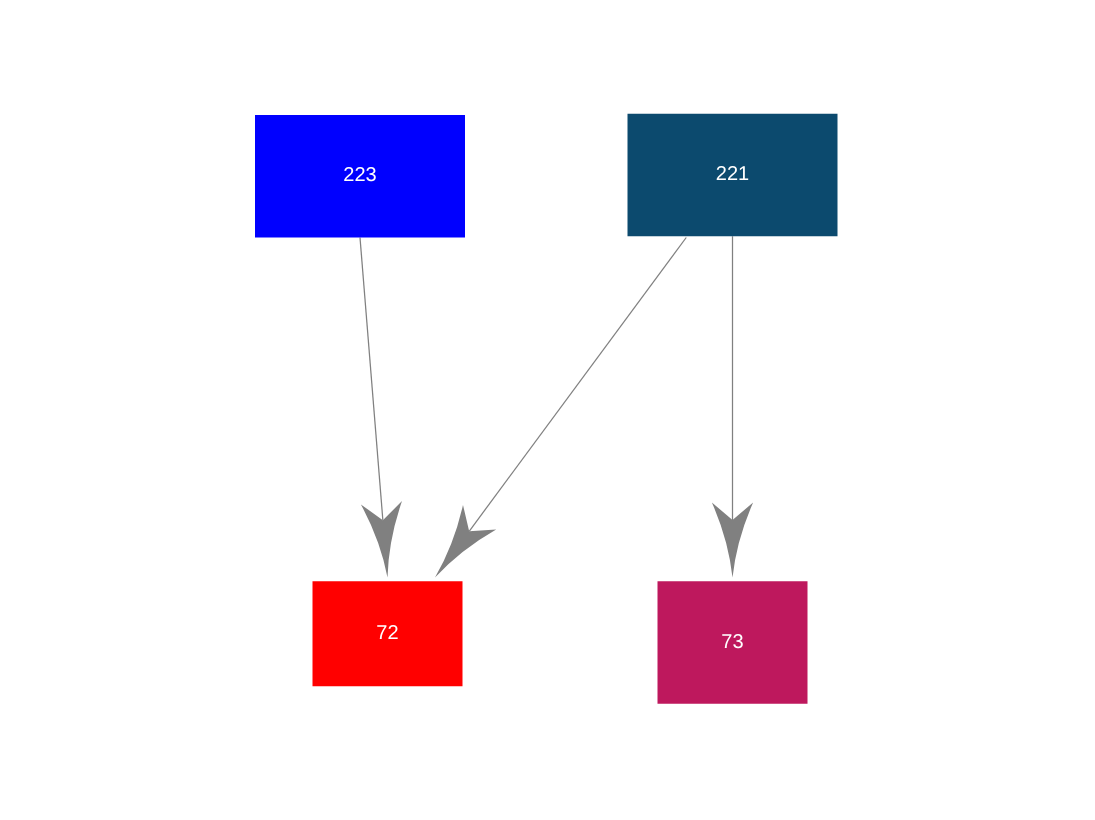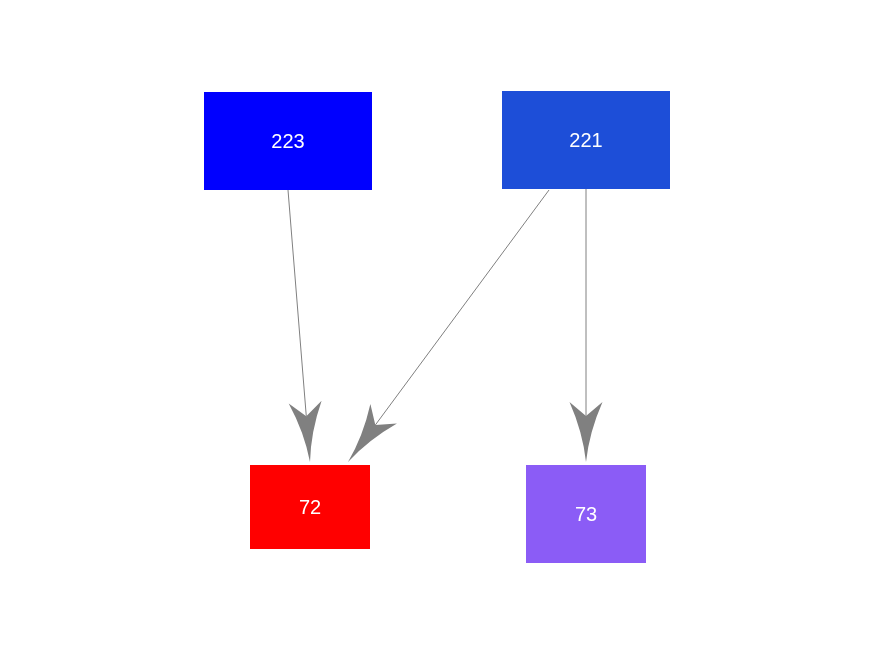--- a/index.html
+++ b/index.html
@@ -23,21 +23,21 @@
     height: 656px;
   }
   .node {
     position: absolute;
     display: flex;
     align-items: center;
     justify-content: center;
   }
   .node-label {
     color: #ffffff;
-    font-size: 20px;
+    font-size: 16px;
     line-height: 1;
     letter-spacing: 0px;
     user-select: none;
   }
 </style>
 </head>
 <body>
 
 <div id="canvas">
   <svg id="edge-layer" width="876" height="656">
@@ -45,22 +45,22 @@
       <path d="M 310 462 Q 304.3420064118714 432.35966247566176 288.71656297937113 403.52551574755944 L 306.2915223373147 416.1497307158904 L 321.6091474657976 400.8650861199808 Q 310.82084881071296 431.83563845810835 310 462 Z" fill="#808080"></path>
       <line x1="549" y1="190" x2="375.3381644000934" y2="425.0050710605701" stroke="#808080" stroke-width="1"></line>
       <path d="M 348 462 Q 363.21546549890553 435.94137168514783 370.3885551414133 403.93966415288406 L 375.3381644000934 425.0050710605701 L 396.92839546752606 423.5518255703424 Q 368.44300980556415 439.80437317646533 348 462 Z" fill="#808080"></path>
       <line x1="586" y1="189" x2="586" y2="416" stroke="#808080" stroke-width="1"></line>
       <path d="M 586 462 Q 582.75 432 569.5 402 L 586 416 L 602.5 402 Q 589.25 432 586 462 Z" fill="#808080"></path>
     </svg>
 
   <div class="node" style="left: 204px; top: 92px; width: 168px; height: 98px; background: rgb(0, 0, 255);">
     <span class="node-label">223</span>
   </div>
-  <div class="node" style="left: 502px; top: 91px; width: 168px; height: 98px; background: #1d4ed8;">
+  <div class="node" style="left: 502px; top: 91px; width: 168px; height: 98px; background: #0c4a6e;">
     <span class="node-label">221</span>
   </div>
   <div class="node" style="left: 250px; top: 465px; width: 120px; height: 84px; background: rgb(255, 0, 0);">
     <span class="node-label">72</span>
   </div>
-  <div class="node" style="left: 526px; top: 465px; width: 120px; height: 98px; background: #8b5cf6;">
+  <div class="node" style="left: 526px; top: 465px; width: 120px; height: 98px; background: #be185d;">
     <span class="node-label">73</span>
   </div>
 </div>
 
 </body></html>

